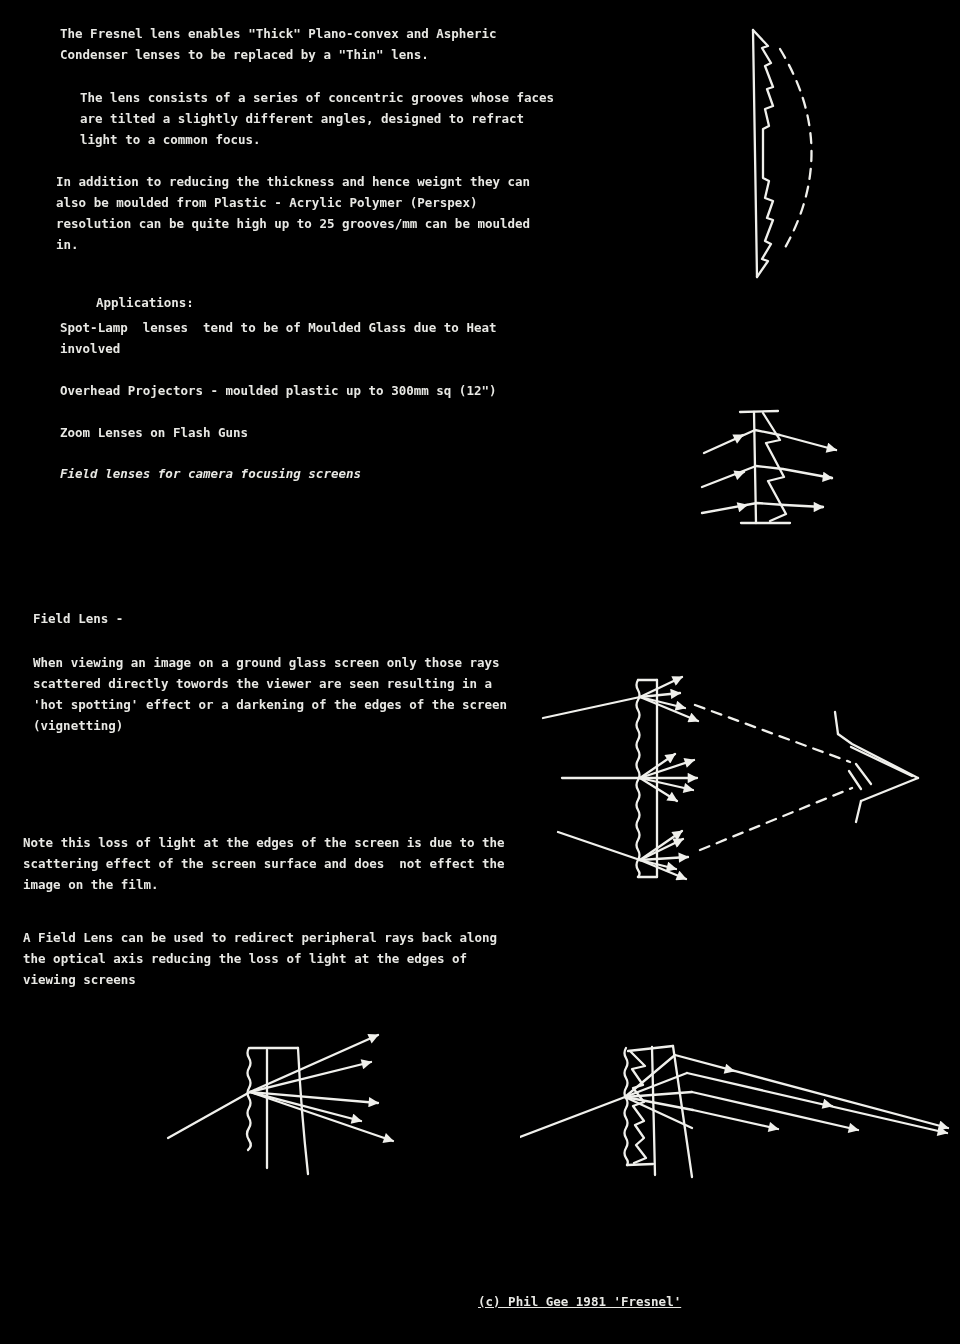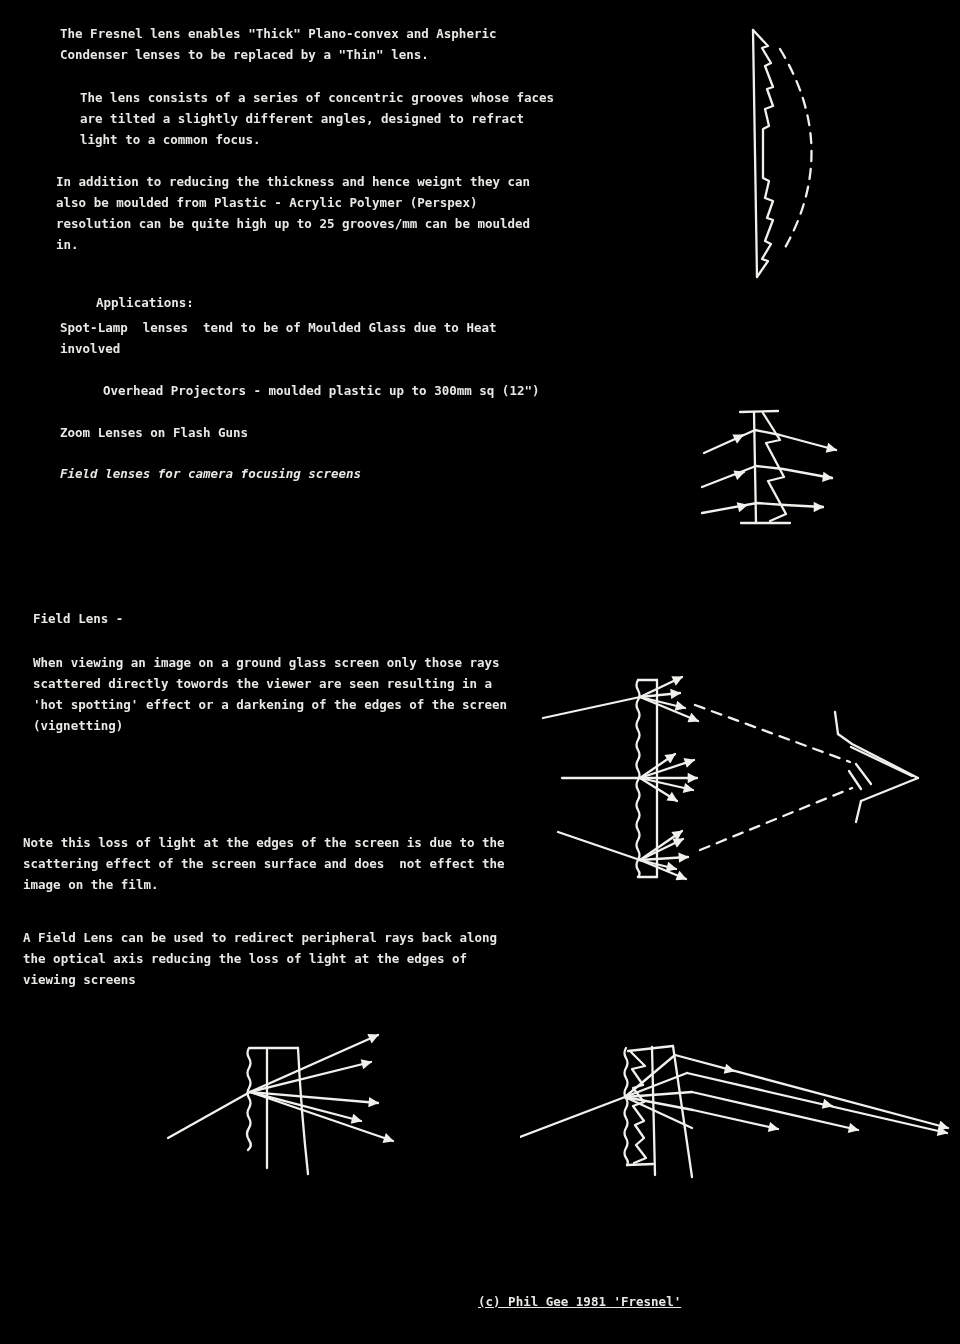--- a/index.html
+++ b/index.html
@@ -34,21 +34,21 @@
   <div class="txt" style="left:60px;top:87px;margin-left:20px;">The lens consists of a series of concentric grooves whose faces
 are tilted a slightly different angles, designed to refract
 light to a common focus.</div>
   <div class="txt" style="left:56px;top:171px;">In addition to reducing the thickness and hence weignt they can
 also be moulded from Plastic - Acrylic Polymer (Perspex)
 resolution can be quite high up to 25 grooves/mm can be moulded
 in.</div>
   <div class="txt" style="left:60px;top:292px;margin-left:36px;">Applications:</div>
   <div class="txt" style="left:60px;top:317px;">Spot-Lamp  lenses  tend to be of Moulded Glass due to Heat
 involved</div>
-  <div class="txt" style="left:60px;top:380px;margin-left:43px;">Overhead Projectors - moulded plastic up to 300mm sq (12")</div>
+  <div class="txt" style="left:60px;top:380px;">Overhead Projectors - moulded plastic up to 300mm sq (12")</div>
   <div class="txt" style="left:60px;top:422px;">Zoom Lenses on Flash Guns</div>
   <div class="txt" style="left:60px;top:463px;font-style:italic;">Field lenses for camera focusing screens</div>
   <div class="txt" style="left:33px;top:608px;">Field Lens -</div>
   <div class="txt" style="left:23px;top:832px;">Note this loss of light at the edges of the screen is due to the
 scattering effect of the screen surface and does  not effect the
 image on the film.</div>
   <div class="txt" style="left:33px;top:652px;">When viewing an image on a ground glass screen only those rays
 scattered directly towords the viewer are seen resulting in a
 'hot spotting' effect or a darkening of the edges of the screen
 (vignetting)</div>

